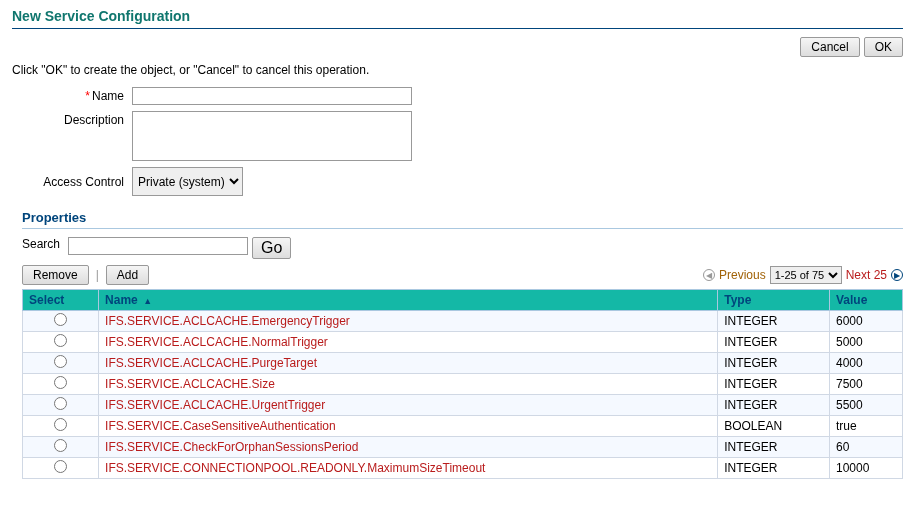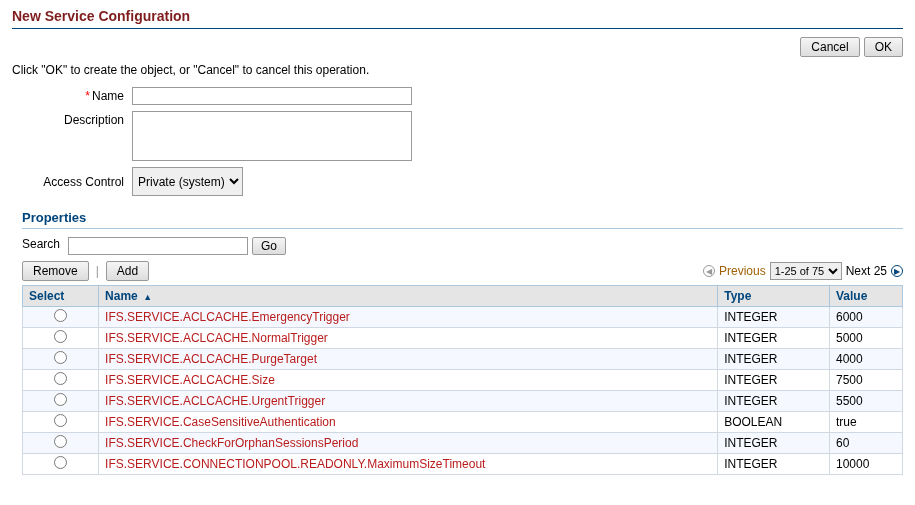--- a/index.html
+++ b/index.html
@@ -8,21 +8,21 @@
       font-size: 12px;
       background: #fff;
       color: #000;
     }
     .page-container {
       padding: 8px 12px;
     }
     .page-title {
       font-size: 14px;
       font-weight: bold;
-      color: #7f1d1d;
+      color: #0f766e;
       border-bottom: 1px solid #00457c;
       padding-bottom: 4px;
       margin-bottom: 8px;
     }
     .top-buttons {
       display: flex;
       justify-content: flex-end;
       gap: 4px;
       margin-bottom: 6px;
     }
@@ -104,21 +104,21 @@
       height: 18px;
       border: 1px solid #999;
       font-size: 12px;
       padding: 1px 3px;
     }
     .go-btn {
       border: 1px solid #999;
       background: linear-gradient(to bottom, #f5f5f5, #ddd);
       padding: 1px 8px;
       cursor: pointer;
-      font-size: 12px;
+      font-size: 16px;
       border-radius: 2px;
     }
     .toolbar-row {
       display: flex;
       align-items: center;
       justify-content: space-between;
       margin-bottom: 4px;
     }
     .toolbar-left {
       display: flex;
@@ -131,21 +131,21 @@
       gap: 4px;
       font-size: 12px;
       color: #555;
     }
     .page-select {
       height: 18px;
       font-size: 11px;
       border: 1px solid #999;
     }
     .nav-btn {
-      color: #000000;
+      color: #b91c1c;
       cursor: pointer;
       font-size: 12px;
       text-decoration: none;
       display: flex;
       align-items: center;
       gap: 2px;
     }
     .nav-btn.disabled {
       color: #a16207;
       cursor: default;
@@ -171,21 +171,21 @@
       justify-content: center;
       font-size: 8px;
       color: #00457c;
     }
     .props-table {
       width: 100%;
       border-collapse: collapse;
       font-size: 12px;
     }
     .props-table thead tr {
-      background: #e5e5e5;
+      background: #14b8a6;
     }
     .props-table thead th {
       text-align: left;
       padding: 3px 6px;
       border: 1px solid #aac8e0;
       font-weight: bold;
       color: #00457c;
     }
     .props-table tbody tr:nth-child(odd) {
       background: #f5f9ff;

